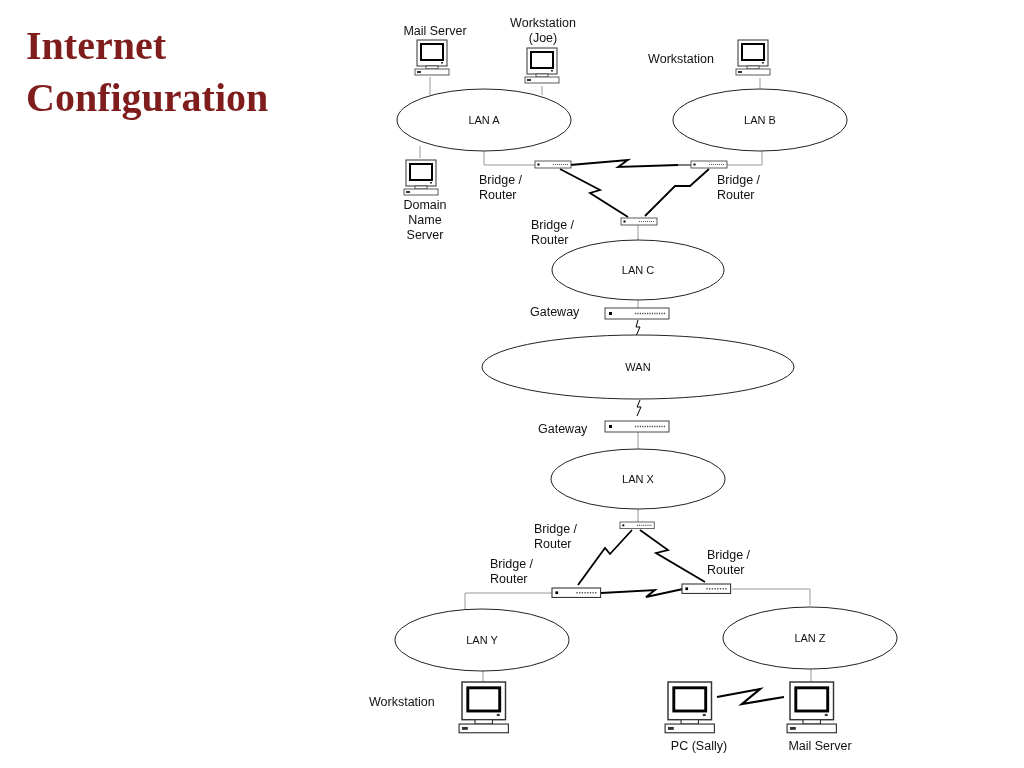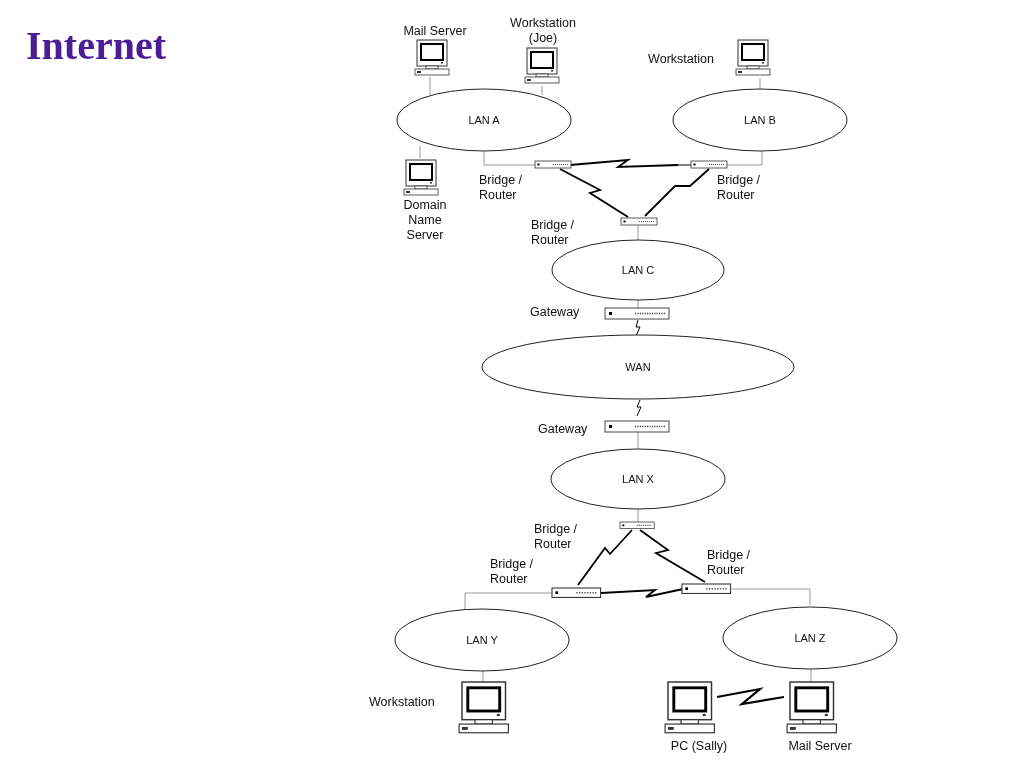--- a/index.html
+++ b/index.html
@@ -1,34 +1,35 @@
 <!DOCTYPE html>
 <html><head>
 <meta charset="utf-8">
 <style>
   html, body { margin: 0; padding: 0; background: #ffffff; }
   body { width: 1024px; height: 768px; position: relative; overflow: hidden; }
   .title {
     position: absolute; left: 26px; top: 20px;
     font-family: "Liberation Serif", serif; font-weight: bold;
-    font-size: 40px; line-height: 52px; color: #4c1d95;
+    font-size: 40px; line-height: 52px; color: #7f1d1d;
   }
   .title div { white-space: nowrap; }
   svg#diagram { position: absolute; left: 0; top: 0; }
   .lbl { font-family: "Liberation Sans", sans-serif; font-size: 12.5px; fill: #111; }
   .elabel { font-family: "Liberation Sans", sans-serif; font-size: 11px; fill: #111; }
   .ellipse { fill: #fff; stroke: #222; stroke-width: 1; }
   .wire { stroke: #999; stroke-width: 1; fill: none; }
   .link { stroke: #000; fill: none; }
 </style>
 </head>
 <body>
 
 <div class="title">
   <div>Internet</div>
+  <div>Configuration</div>
 </div>
 
 <svg id="diagram" width="1024" height="768" viewBox="0 0 1024 768">
   <defs>
     <g id="computer">
 
       <rect x="0" y="0" width="30" height="26" fill="#fff" stroke="#333" stroke-width="1"></rect>
       <rect x="4" y="4" width="22" height="16" fill="#fff" stroke="#000" stroke-width="2"></rect>
       <rect x="24" y="22" width="2" height="1.5" fill="#333"></rect>
 

